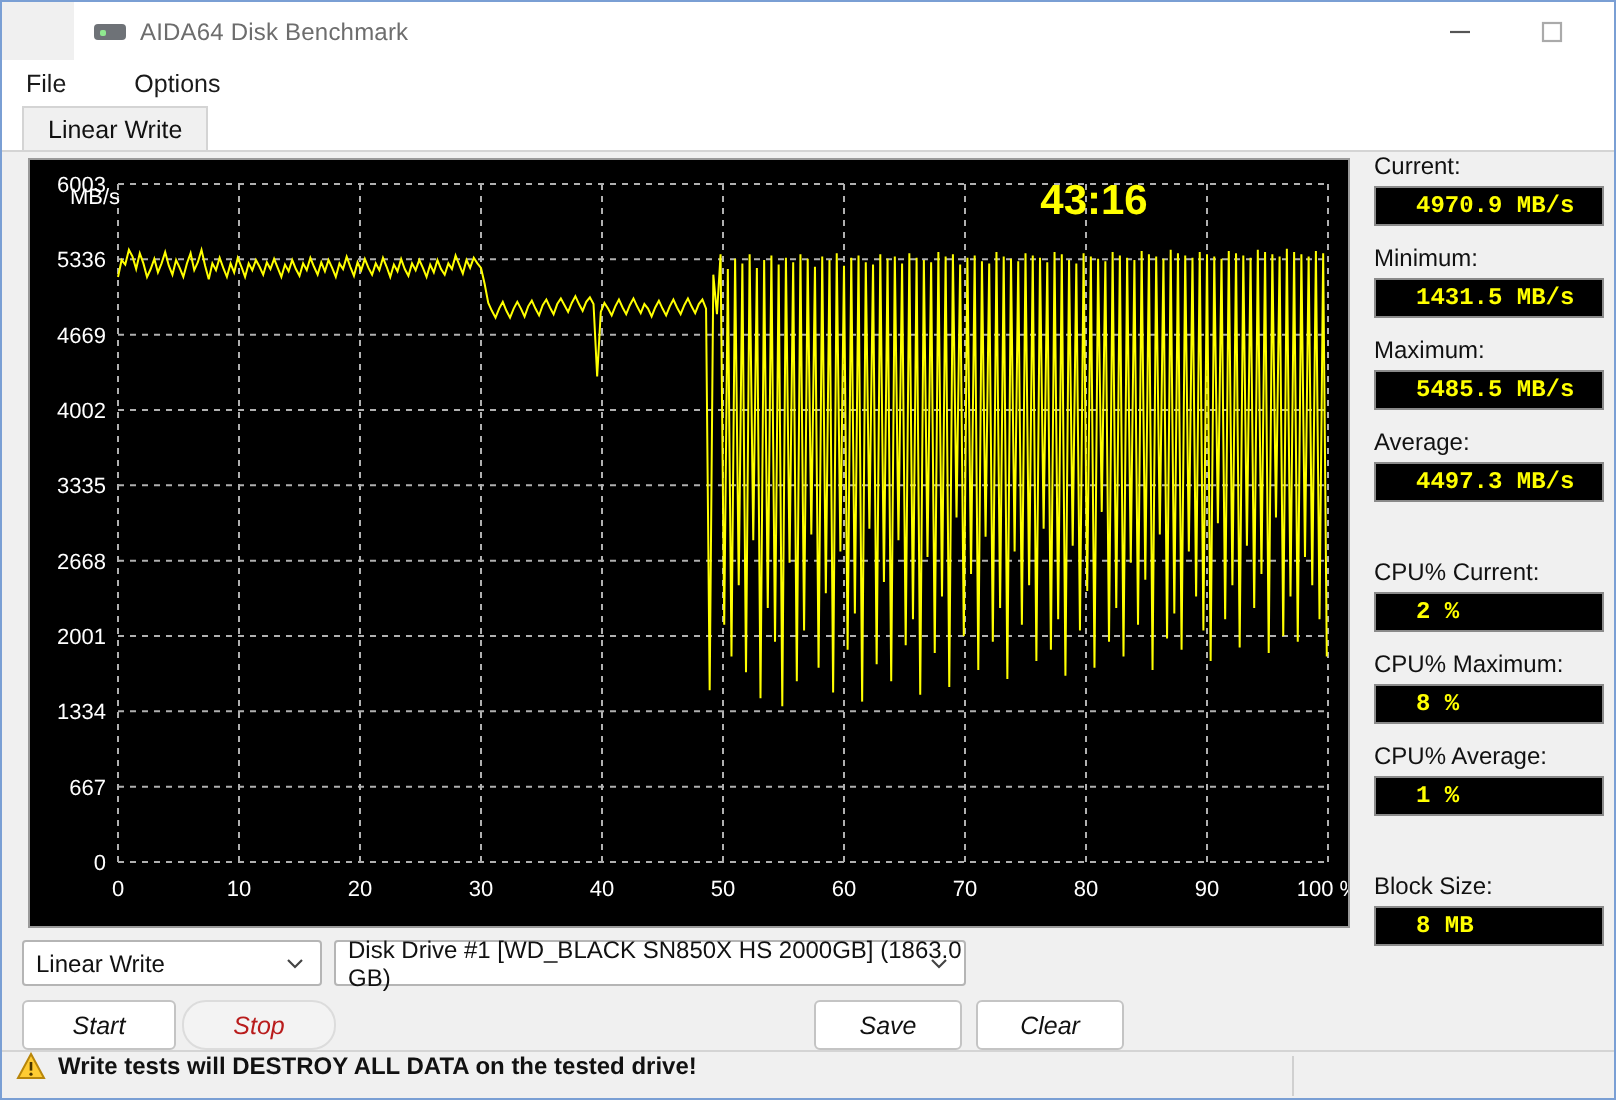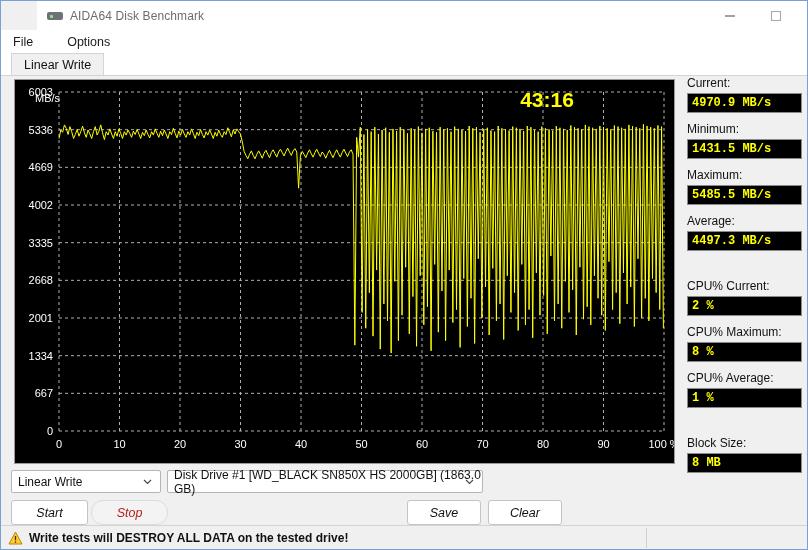--- a/index.html
+++ b/index.html
@@ -127,21 +127,21 @@
   }
   .stat-value {
     height: 20px;
     background: #000000;
     border: 1px solid #8a8a8a;
     color: #ffff00;
     font-family: "Liberation Mono", monospace;
     font-weight: bold;
     font-size: 12px;
     display: flex; align-items: center;
-    padding-left: 4px;
+    padding-left: 20px;
     letter-spacing: 0px;
   }
 
   
   #controls {
     position: absolute; left: 0px; top: 394px;
     width: 808px; height: 57px;
   }
   .combo {
     position: absolute;
@@ -173,21 +173,21 @@
   #btn-stop  { left: 90px; top: 30px; width: 77px; }
   #btn-save  { left: 406px; top: 30px; width: 74px; }
   #btn-clear { left: 487px; top: 30px; width: 74px; }
 
   
   #statusbar {
     position: absolute; left: 0; bottom: 0;
     width: 806px; height: 24px;
     background: #f0f0f0;
     border-top: 1px solid #d4d4d4;
-    display: flex; align-items: center;
+    display: flex; align-items: flex-start;
   }
   #warn-icon { margin-left: 7px; margin-right: 6px; display:flex; }
   #warn-text {
     font-size: 12px; font-weight: bold; color: #111;
   }
   #status-divider {
     position: absolute; left: 645px; top: 2px;
     width: 1px; height: 20px;
     background: #d0d0d0;
   }

